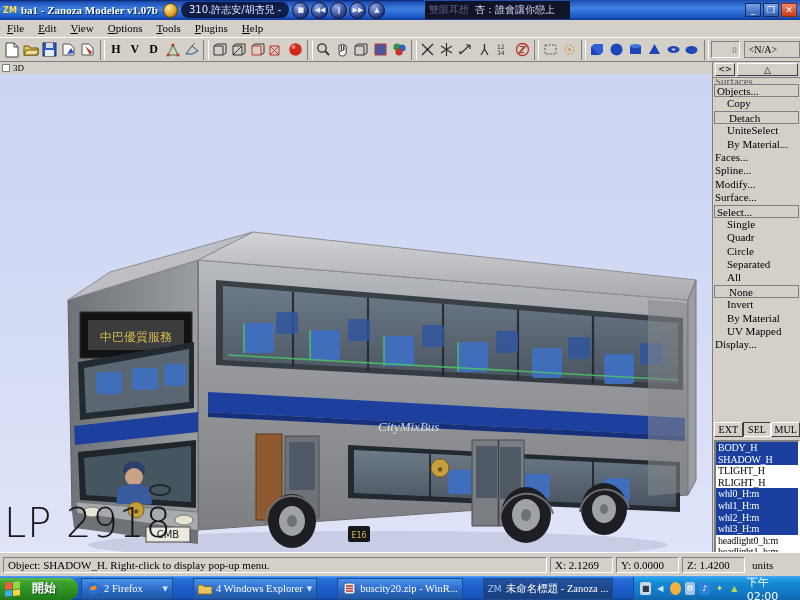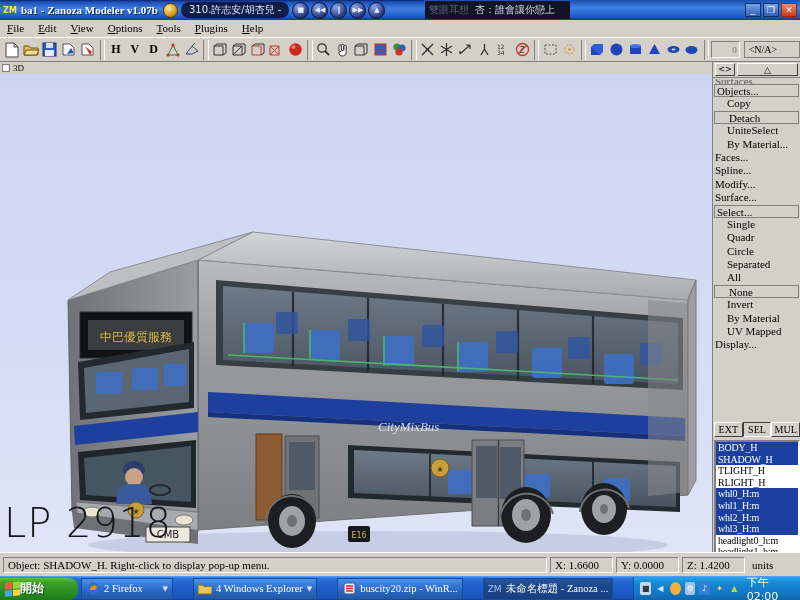--- a/index.html
+++ b/index.html
@@ -248,21 +248,21 @@
   .taskbar {
     position: absolute; top: 576px; left: 0; width: 800px; height: 24px;
     background: linear-gradient(180deg,#3f8bf0 0%,#2a6fd8 8%,#1d5fcc 45%,#1a55bd 90%,#114395 100%);
     display: flex; align-items: center;
     border-top: 1px solid #4f9bff;
   }
   .startbtn {
     height: 22px; min-width: 78px; margin: 1px 3px 1px 0;
     background: linear-gradient(180deg,#5cbe4b 0%,#3da22f 18%,#2d8f22 60%,#1f7a17 100%);
     border-radius: 0 9px 9px 0;
-    display: flex; align-items: center; gap: 0; padding: 0 10px 0 5px;
+    display: flex; align-items: center; gap: 12px; padding: 0 10px 0 5px;
     color: #fff; font-weight: bold; font-size: 12px;
     font-family: "DejaVu Sans", sans-serif;
     text-shadow: 1px 1px 1px #14500c;
   }
   .winflag {
     width: 15px; height: 14px;
     display: grid; grid-template-columns: 1fr 1fr; grid-template-rows: 1fr 1fr;
     gap: 1px; transform: skewY(-6deg);
   }
   .winflag i { display:block; }
@@ -803,21 +803,21 @@
 
     <div class="rp-btns">
       <div class="rp-btn">Hide All</div>
       <div class="rp-btn">Show All</div>
 
     </div>
   </div>
 
   <div class="statusbar">
     <div class="sb-cell sb-main">Object: SHADOW_H. Right-click to display pop-up menu.</div>
-    <div class="sb-cell sb-num">X: 1.6600</div>
+    <div class="sb-cell sb-num">X: 2.1269</div>
     <div class="sb-cell sb-num">Y: 0.0000</div>
     <div class="sb-cell sb-num">Z: 1.4200</div>
     <div class="sb-cell sb-units">units</div>
   </div>
 
   <div class="taskbar">
     <div class="startbtn">
       <span class="winflag">
           <i></i>
           <i></i>

